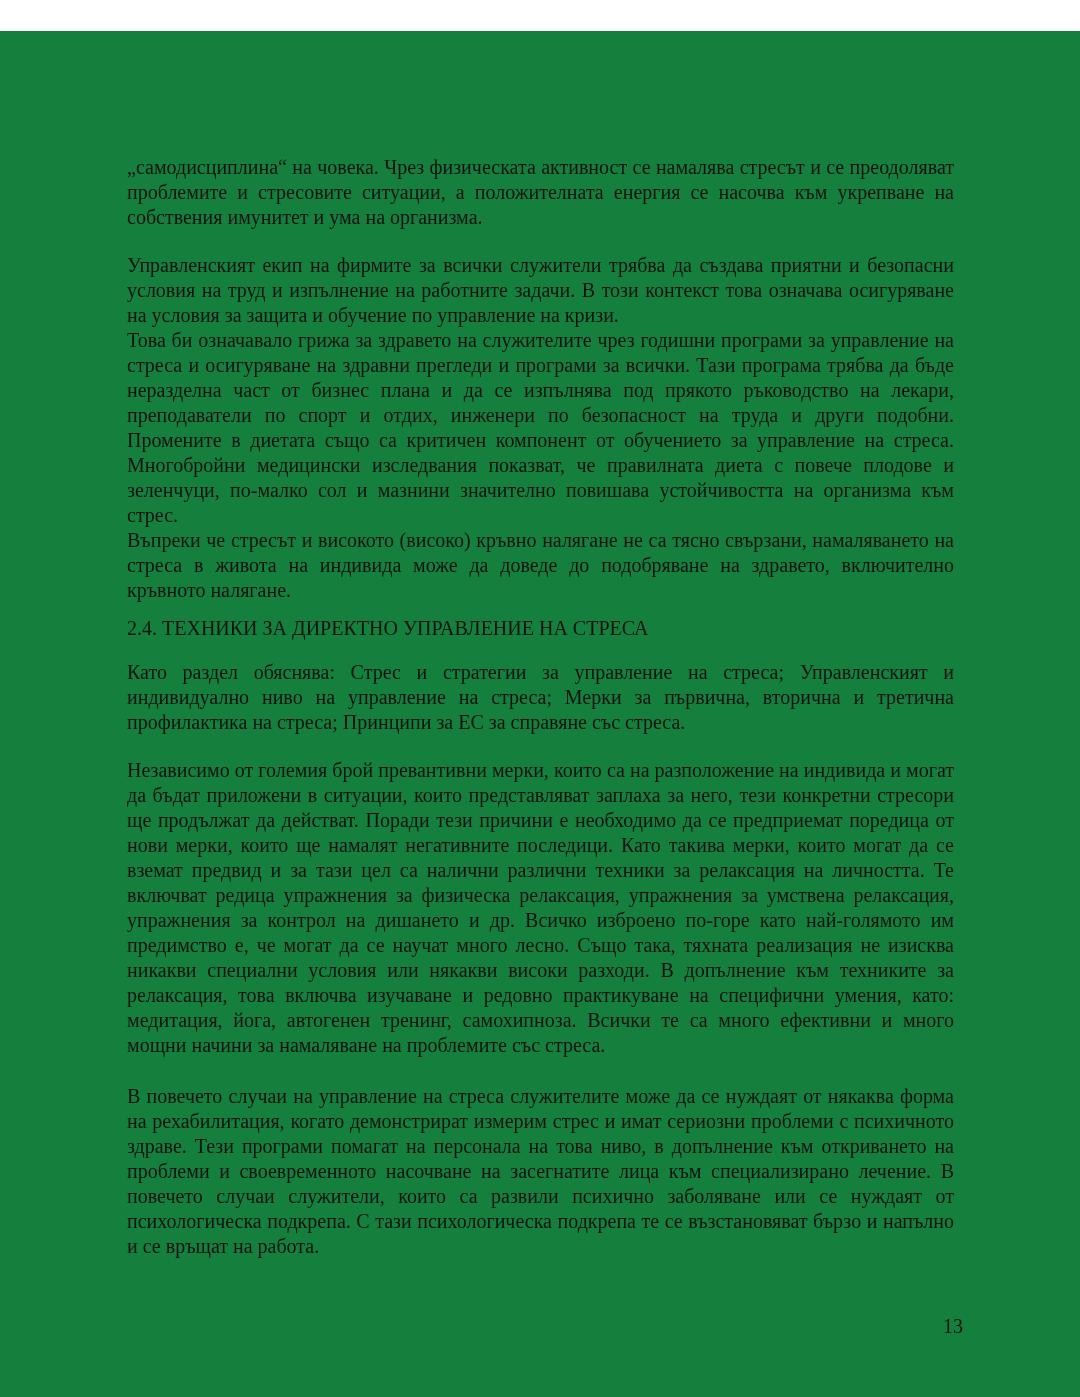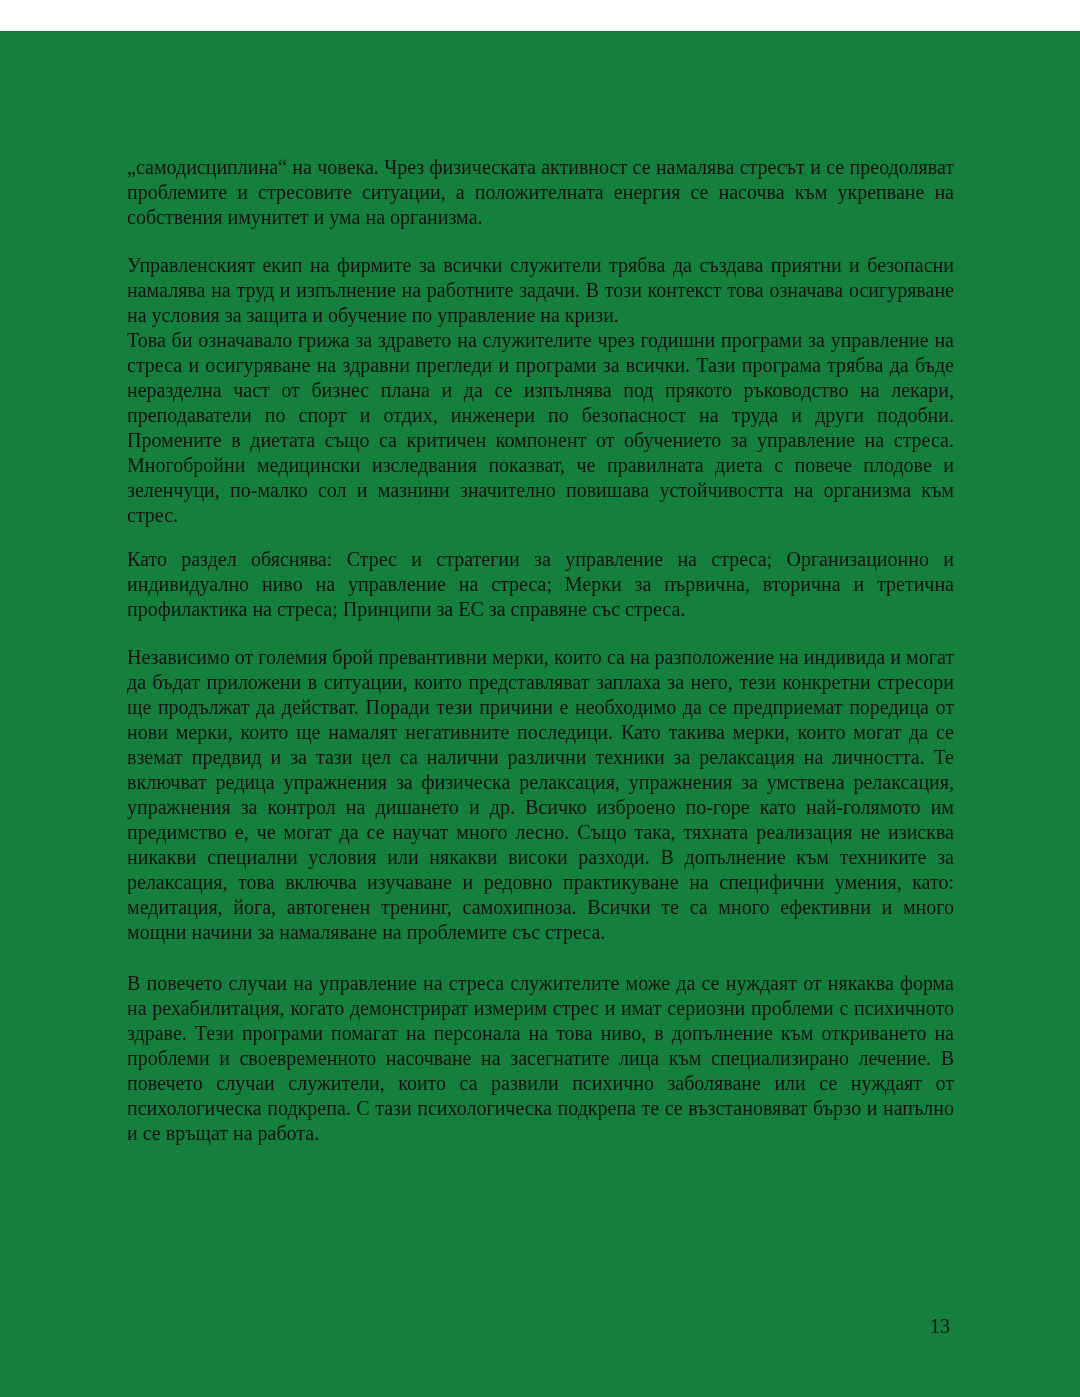--- a/index.html
+++ b/index.html
@@ -30,32 +30,34 @@
     margin: 0;
     font-size: 20px;
     line-height: 25px;
     font-weight: normal;
     text-align: left;
   }
   .run-italic { }
   .run-normal { font-style: normal; }
   .page-number {
     position: absolute;
-    right: 130px; top: 1283px;
+    right: 117px; top: 1283px;
     font-size: 20px;
     line-height: 25px;
     color: #121212;
   }
 </style>
 </head>
 <body>
 
 <div class="page">
   <div class="content">
       <p class="paragraph"><span class="run-normal">„самодисциплина“ на човека. Чрез физическата активност се намалява стресът и се преодоляват проблемите и стресовите ситуации, а положителната енергия се насочва към укрепване на собствения имунитет и ума на организма.</span></p>
-      <p class="paragraph" style="margin-top: 23px;"><span class="run-normal">Управленският екип на фирмите за всички служители трябва да създава приятни и безопасни намалява на труд и изпълнение на работните задачи. В този контекст това означава осигуряване на </span><span class="run-italic">условия за защита и обучение по управление на кризи</span><span class="run-normal">.</span></p>
+      <p class="paragraph" style="margin-top: 23px;"><span class="run-normal">Управленският екип на фирмите за всички служители трябва да създава приятни и безопасни условия на труд и изпълнение на работните задачи. В този контекст това означава осигуряване на </span><span class="run-italic">условия за защита и обучение по управление на кризи</span><span class="run-normal">.</span></p>
       <p class="paragraph"><span class="run-normal">Това би означавало грижа за здравето на служителите чрез годишни програми за управление на стреса и осигуряване на здравни прегледи и програми за всички. Тази програма трябва да бъде неразделна част от бизнес плана и да се изпълнява под прякото ръководство на лекари, преподаватели по спорт и отдих, инженери по безопасност на труда и други подобни. </span><span class="run-italic">Промените в диетата</span><span class="run-normal"> също са критичен компонент от обучението за управление на стреса. Многобройни медицински изследвания показват, че правилната диета с повече плодове и зеленчуци, по-малко сол и мазнини значително повишава устойчивостта на организма към стрес.</span></p>
-      <p class="paragraph" style="margin-top: 19px;"><span class="run-italic">Като раздел обяснява:</span><span class="run-normal"> Стрес и стратегии за управление на стреса; Организационно и индивидуално ниво на управление на стреса; Мерки за първична, вторична и третична профилактика на стреса; Принципи за ЕС за справяне със стреса.</span></p>
+      <p class="paragraph"><span class="run-italic">Въпреки че стресът и високото (високо) кръвно налягане не са</span><span class="run-normal"> тясно свързани, намаляването на стреса в живота на индивида може да доведе до подобряване на здравето, включително кръвното налягане.</span></p>
+      <h2 class="heading" style="margin-top: 13px;"><span class="run-normal">2.4. ТЕХНИКИ ЗА ДИРЕКТНО УПРАВЛЕНИЕ НА СТРЕСА</span></h2>
+      <p class="paragraph" style="margin-top: 19px;"><span class="run-italic">Като раздел обяснява:</span><span class="run-normal"> Стрес и стратегии за управление на стреса; Управленският и индивидуално ниво на управление на стреса; Мерки за първична, вторична и третична профилактика на стреса; Принципи за ЕС за справяне със стреса.</span></p>
       <p class="paragraph" style="margin-top: 23px;"><span class="run-normal">Независимо от големия брой превантивни мерки, които са на разположение на индивида и могат да бъдат приложени в ситуации, които представляват заплаха за него, тези конкретни стресори ще продължат да действат. Поради тези причини е необходимо да се предприемат поредица от нови мерки, които ще намалят негативните последици. Като такива мерки, които могат да се вземат предвид и за тази цел са налични различни техники за релаксация на личността. Те включват редица упражнения за физическа релаксация, упражнения за умствена релаксация, упражнения за контрол на дишането и др. Всичко изброено по-горе като най-голямото им предимство е, че могат да се научат много лесно. Също така, тяхната реализация не изисква никакви специални условия или някакви високи разходи. В допълнение към техниките за релаксация, това включва изучаване и редовно практикуване на специфични умения, като: медитация, йога, автогенен тренинг, самохипноза. Всички те са много ефективни и много мощни начини за намаляване на проблемите със стреса.</span></p>
       <p class="paragraph" style="margin-top: 26px;"><span class="run-normal">В повечето случаи на управление на стреса служителите може да се нуждаят от някаква форма на рехабилитация, когато демонстрират измерим стрес и имат сериозни проблеми с психичното здраве. Тези програми помагат на персонала на това ниво, в допълнение към откриването на проблеми и своевременното насочване на засегнатите лица към специализирано лечение. В повечето случаи служители, които са развили психично заболяване или се нуждаят от психологическа подкрепа. С тази психологическа подкрепа те се възстановяват бързо и напълно и се връщат на работа.</span></p>
     </div>
   <div class="page-number">13</div>
 </div>
 
 </body></html>

